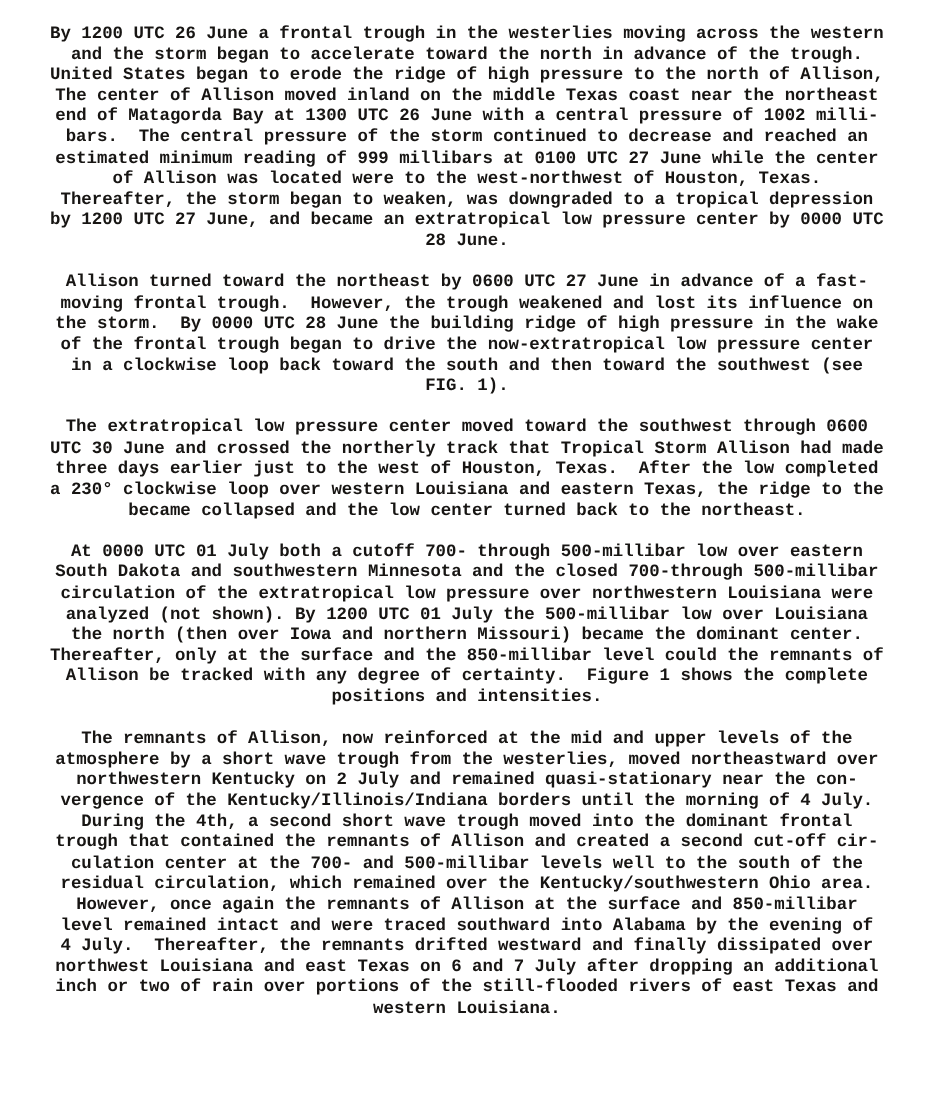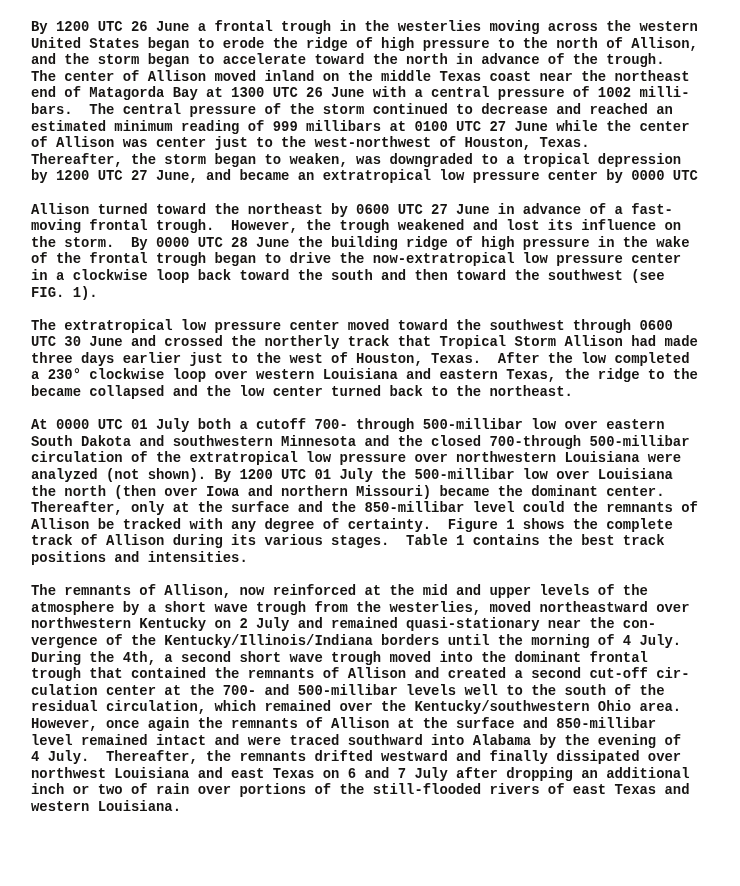--- a/index.html
+++ b/index.html
@@ -19,48 +19,50 @@
     padding: 19px 24px 0 31px;
     background: #ffffff;
   }
   .doc-body {
     font-family: "Liberation Mono", "DejaVu Sans Mono", monospace;
     font-size: 13.9px;
     font-weight: 700;
     line-height: 16.6px;
     color: #171513;
     letter-spacing: 0;
+    text-align: center;
   }
   .paragraph {
     margin: 0 0 16.6px 0;
   }
   .paragraph:last-child {
     margin-bottom: 0;
   }
   .line {
     white-space: pre;
     height: 16.6px;
   }
 </style>
 </head>
 <body>
 
 <div class="page">
   <div class="doc-body">
       <div class="paragraph">
         <div class="line">By 1200 UTC 26 June a frontal trough in the westerlies moving across the western</div>
+        <div class="line">and the storm began to accelerate toward the north in advance of the trough.</div>
         <div class="line">United States began to erode the ridge of high pressure to the north of Allison,</div>
-        <div class="line">and the storm began to accelerate toward the north in advance of the trough.</div>
         <div class="line">The center of Allison moved inland on the middle Texas coast near the northeast</div>
         <div class="line">end of Matagorda Bay at 1300 UTC 26 June with a central pressure of 1002 milli-</div>
         <div class="line">bars.  The central pressure of the storm continued to decrease and reached an</div>
         <div class="line">estimated minimum reading of 999 millibars at 0100 UTC 27 June while the center</div>
-        <div class="line">of Allison was center just to the west-northwest of Houston, Texas.</div>
+        <div class="line">of Allison was located were to the west-northwest of Houston, Texas.</div>
         <div class="line">Thereafter, the storm began to weaken, was downgraded to a tropical depression</div>
         <div class="line">by 1200 UTC 27 June, and became an extratropical low pressure center by 0000 UTC</div>
+        <div class="line">28 June.</div>
       </div>
       <div class="paragraph">
         <div class="line">Allison turned toward the northeast by 0600 UTC 27 June in advance of a fast-</div>
         <div class="line">moving frontal trough.  However, the trough weakened and lost its influence on</div>
         <div class="line">the storm.  By 0000 UTC 28 June the building ridge of high pressure in the wake</div>
         <div class="line">of the frontal trough began to drive the now-extratropical low pressure center</div>
         <div class="line">in a clockwise loop back toward the south and then toward the southwest (see</div>
         <div class="line">FIG. 1).</div>
       </div>
       <div class="paragraph">
@@ -71,21 +73,20 @@
         <div class="line">became collapsed and the low center turned back to the northeast.</div>
       </div>
       <div class="paragraph">
         <div class="line">At 0000 UTC 01 July both a cutoff 700- through 500-millibar low over eastern</div>
         <div class="line">South Dakota and southwestern Minnesota and the closed 700-through 500-millibar</div>
         <div class="line">circulation of the extratropical low pressure over northwestern Louisiana were</div>
         <div class="line">analyzed (not shown). By 1200 UTC 01 July the 500-millibar low over Louisiana</div>
         <div class="line">the north (then over Iowa and northern Missouri) became the dominant center.</div>
         <div class="line">Thereafter, only at the surface and the 850-millibar level could the remnants of</div>
         <div class="line">Allison be tracked with any degree of certainty.  Figure 1 shows the complete</div>
-        <div class="line">track of Allison during its various stages.  Table 1 contains the best track</div>
         <div class="line">positions and intensities.</div>
       </div>
       <div class="paragraph">
         <div class="line">The remnants of Allison, now reinforced at the mid and upper levels of the</div>
         <div class="line">atmosphere by a short wave trough from the westerlies, moved northeastward over</div>
         <div class="line">northwestern Kentucky on 2 July and remained quasi-stationary near the con-</div>
         <div class="line">vergence of the Kentucky/Illinois/Indiana borders until the morning of 4 July.</div>
         <div class="line">During the 4th, a second short wave trough moved into the dominant frontal</div>
         <div class="line">trough that contained the remnants of Allison and created a second cut-off cir-</div>
         <div class="line">culation center at the 700- and 500-millibar levels well to the south of the</div>

